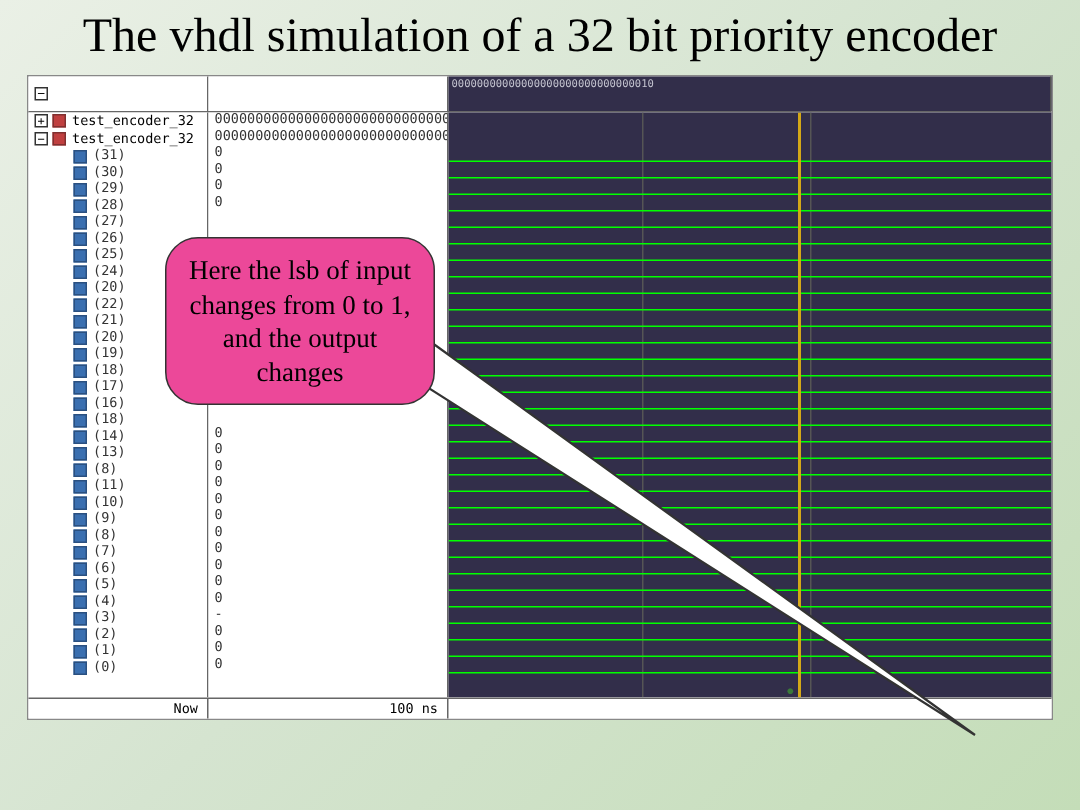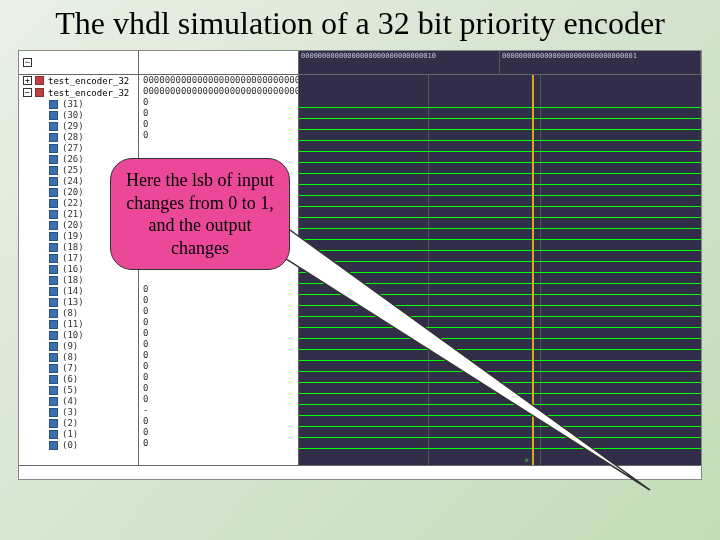--- a/index.html
+++ b/index.html
@@ -41,21 +41,20 @@
 <div class="title">The vhdl simulation of a 32 bit priority encoder</div>
 
 <div class="sim-container">
   <div class="sim-top">
     <div class="tree-header">
       <span class="minus">−</span>
     </div>
     <div class="val-header"></div>
     <div class="wave-header">
       <div class="wave-header-cell">00000000000000000000000000000010</div>
-      <div class="wave-header-cell">00000000000000000000000000000001</div>
     </div>
   </div>
 
   <div class="sim-body">
     <div class="tree-col">
       <div class="top-sig-row">
           <span class="plus">+</span>
           <span class="redbox"></span>
           <span>test_encoder_32</span>
         </div>
@@ -269,20 +268,22 @@
           <div class="wave-line" style="top: 329px;"></div>
           <div class="wave-line" style="top: 340px;"></div>
           <div class="wave-line" style="top: 351px;"></div>
           <div class="wave-line" style="top: 362px;"></div>
           <div class="wave-line" style="top: 373px;"></div>
         </div>
     </div>
   </div>
 
   <div class="ruler">
+    <div class="r1">Now</div>
+    <div class="r2">100 ns</div>
     <div class="r3"></div>
   </div>
 </div>
 
 <div class="callout">Here the lsb of input changes from 0 to 1, and the output changes</div>
 <svg class="callout-pointer" width="400" height="300">
   <polygon points="2,2 380,275 2,35" fill="#fff" stroke="#333" stroke-width="1.5"></polygon>
 </svg>
 
 </body></html>

